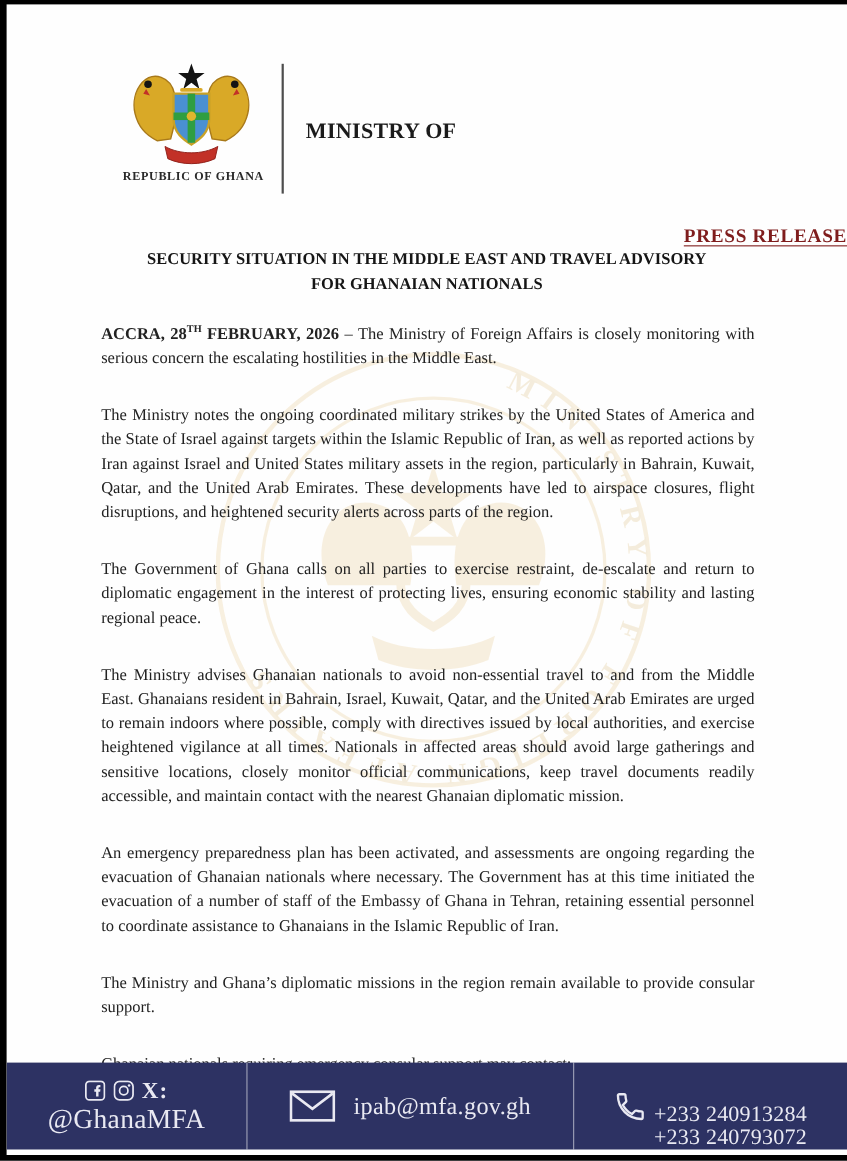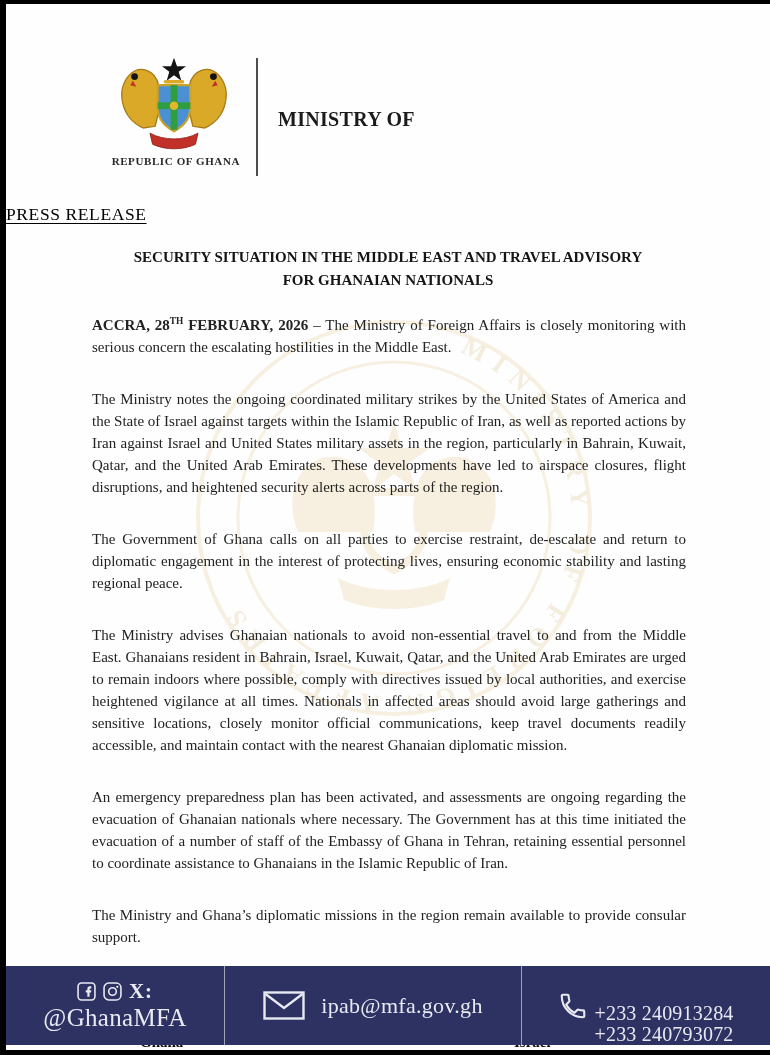--- a/index.html
+++ b/index.html
@@ -8,22 +8,22 @@
 
   
   .header { display:flex; align-items:stretch; margin:52px 0 0 102px; height:126px; position:relative; z-index:2; }
   .emblem-block { width:132px; text-align:center; }
   .emblem-block svg { display:block; margin:0 auto; }
   .emblem-caption { margin-top:3px; font-size:11px; font-weight:bold; letter-spacing:0.6px; color:#2a2a2a;text-align:right; }
   .header-divider { width:2px; background:#4d4d4d; margin:2px 20px 6px 16px; }
   .ministry-title { align-self:center; font-size:20px; font-weight:bold; color:#1b1b1b; line-height:1.13; letter-spacing:0.3px; }
 
   
-  .press-title { margin-top:22px; text-align:left; font-size:17.5px; font-weight:normal; letter-spacing:0.6px; text-decoration:underline; text-underline-offset:3px; color:#000000; position:relative; z-index:2; }
-  .subject { margin-top:21px; text-align:center; font-size:15px; font-weight:bold; line-height:1.5; color:#151515; position:relative; z-index:2; }
+  .press-title { margin-top:22px; text-align:right; font-size:17.5px; font-weight:bold; letter-spacing:0.6px; text-decoration:underline; text-underline-offset:3px; color:#7f1d1d; position:relative; z-index:2; }
+  .subject { text-align:center; font-size:15px; font-weight:bold; line-height:1.5; color:#151515; position:relative; z-index:2; }
 
   
   .body-text { margin:23px 84px 0 86px; font-size:15px; line-height:22px; text-align:justify; color:#222; position:relative; z-index:2; }
   .body-text p { margin-bottom:30px; }
   .body-text .b { font-weight:bold; }
   .body-text sup { font-size:0.62em; font-weight:bold; vertical-align:super; line-height:0; }
 
   
   .contacts { display:flex; margin:2px 84px 0 134px; font-size:15px; color:#111; position:relative; z-index:2; }
   .contact-col { line-height:24px; }

